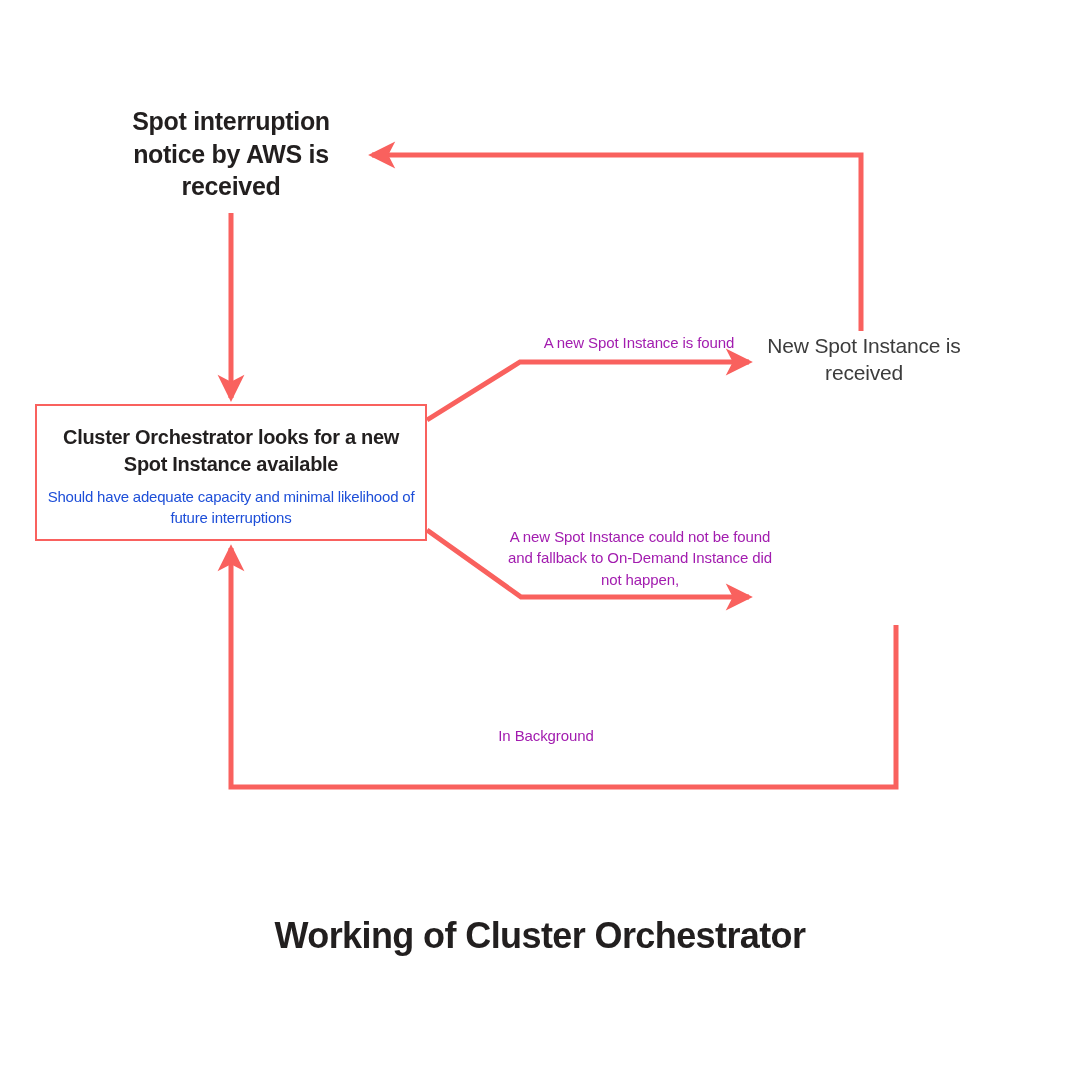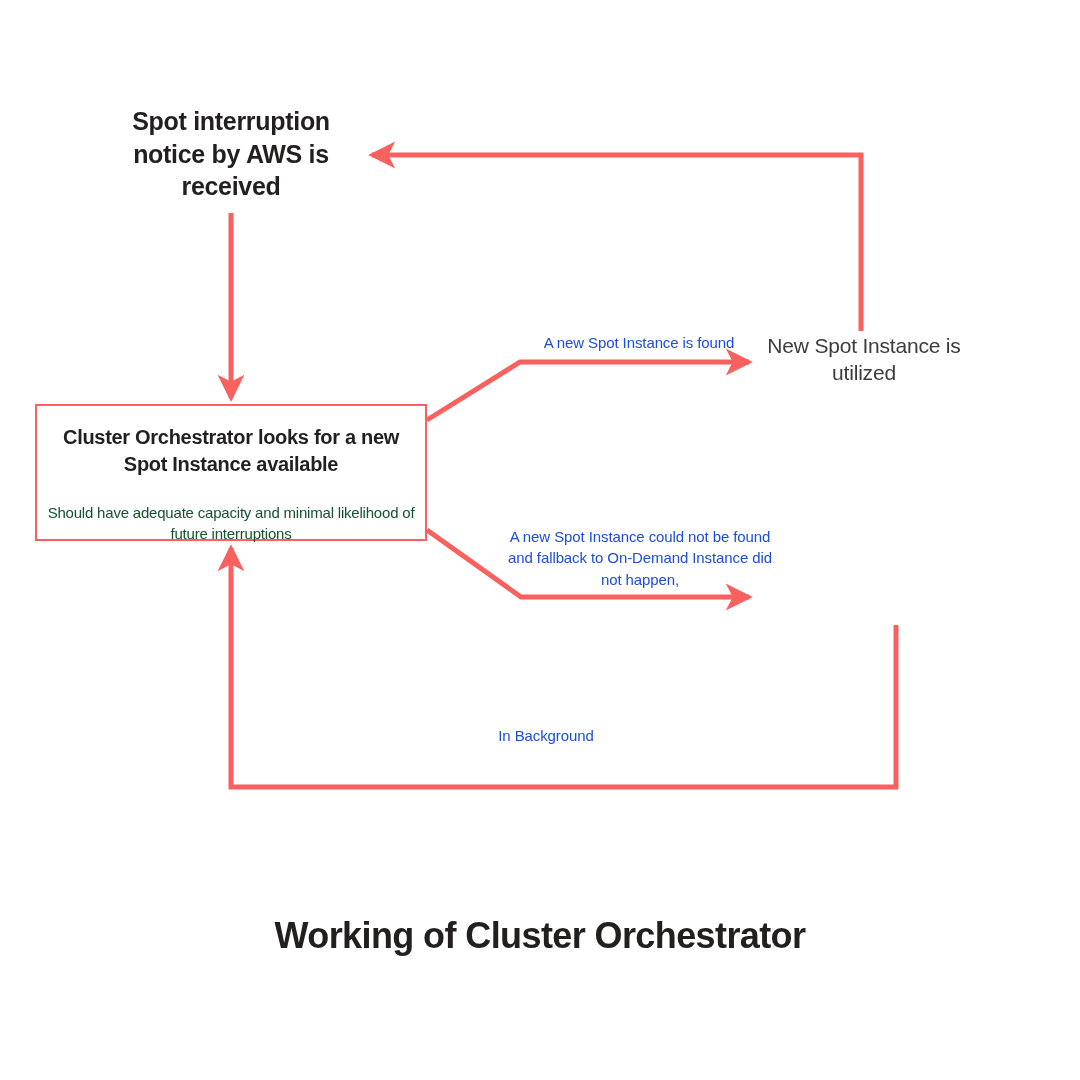--- a/index.html
+++ b/index.html
@@ -40,21 +40,21 @@
     position: absolute;
     color: #221f1f;
     font-family: "Liberation Sans", sans-serif;
     font-weight: 700;
     line-height: 1.3;
     text-align: center;
     letter-spacing: -0.3px;
   }
   .edge-label {
     position: absolute;
-    color: #1d4ed8;
+    color: #a21caf;
     font-family: "Liberation Sans", sans-serif;
     font-weight: 400;
     font-size: 15px;
     line-height: 1.42;
     text-align: center;
     letter-spacing: -0.1px;
   }
 
   
   #node-interruption {
@@ -84,22 +84,21 @@
     line-height: 1.35;
     margin-top: 6px;
   }
   #orchestrator-sub {
     position: absolute;
     left: 47px;
     top: 486px;
     width: 368px;
     font-size: 15px;
     line-height: 1.42;
-    color: #14532d;
-    margin-top: 16px;
+    color: #1d4ed8;
   }
 
   
   #node-utilized {
     left: 752px;
     top: 333px;
     width: 224px;
     font-size: 21px;
   }
 
@@ -164,21 +163,21 @@
 
     <path d="M 896 625 L 896 787 L 231 787 L 231 548" fill="none" stroke="#F9615E" stroke-width="5" stroke-linecap="butt" stroke-linejoin="miter" marker-end="url(#ah)"></path>
   </svg>
 
   <div class="node-heading-bold" id="node-interruption">Spot interruption notice by AWS is received</div>
 
   <div id="orchestrator-box"></div>
   <div class="node-heading-bold" id="orchestrator-title">Cluster Orchestrator looks for a new Spot Instance available</div>
   <div class="node-text" id="orchestrator-sub">Should have adequate capacity and minimal likelihood of future interruptions</div>
 
-  <div class="node-text" id="node-utilized">New Spot Instance is utilized</div>
+  <div class="node-text" id="node-utilized">New Spot Instance is received</div>
 
 
   <div class="edge-label" id="label-found">A new Spot Instance is found</div>
 
   <div class="edge-label" id="label-notfound">A new Spot Instance could not be found and fallback to On-Demand Instance did not happen,</div>
 
   <div class="edge-label" id="label-background">In Background</div>
 
   <div id="diagram-title">Working of Cluster Orchestrator</div>
 

